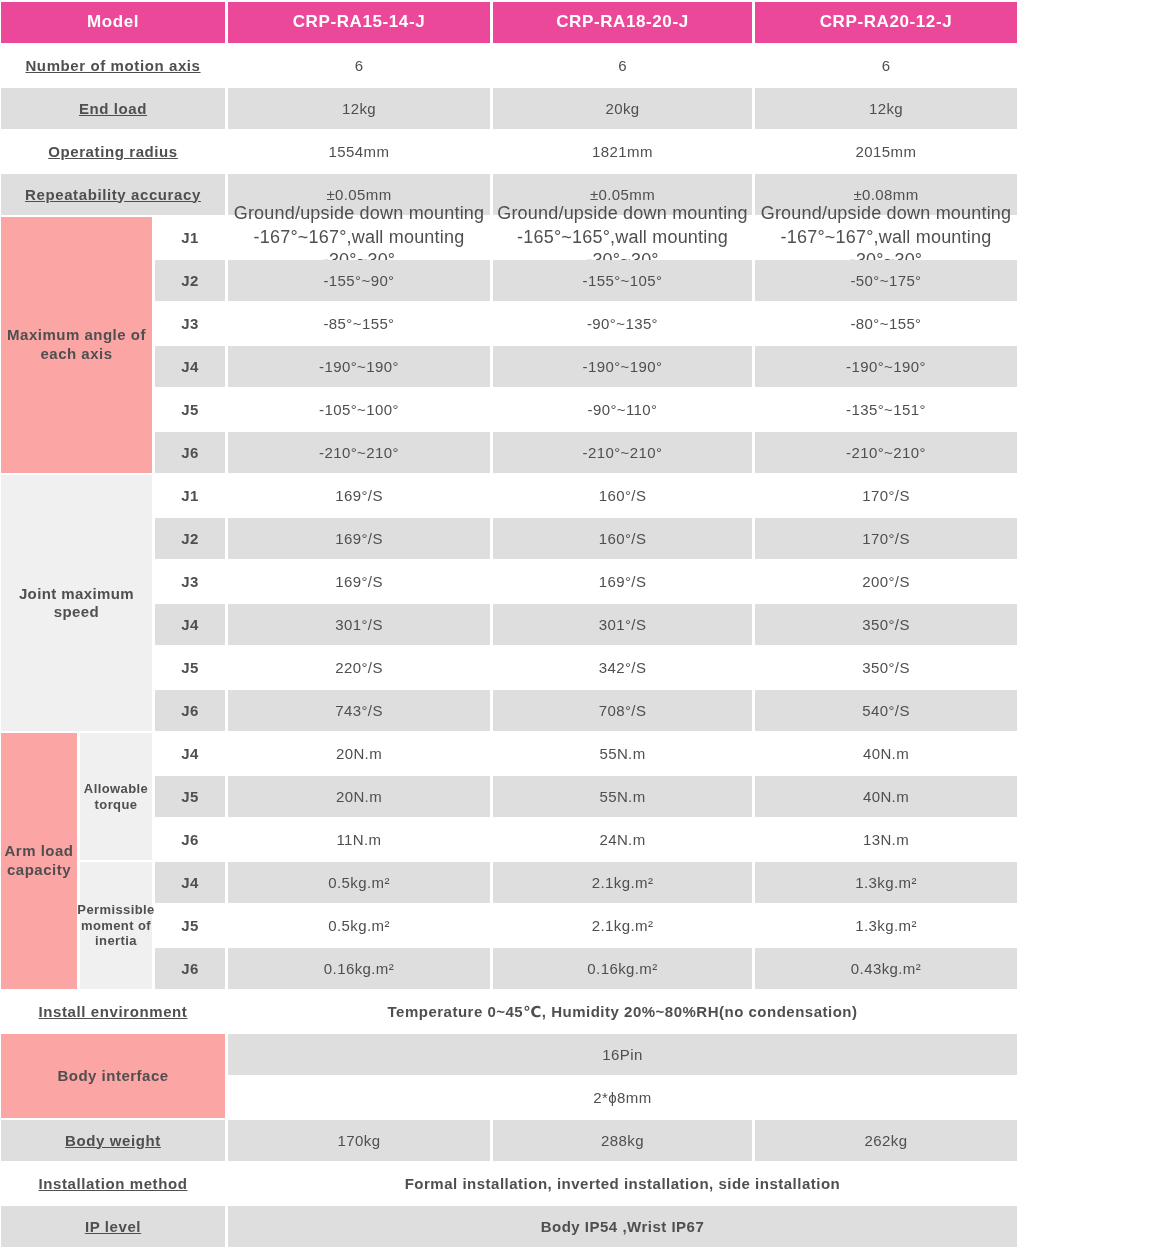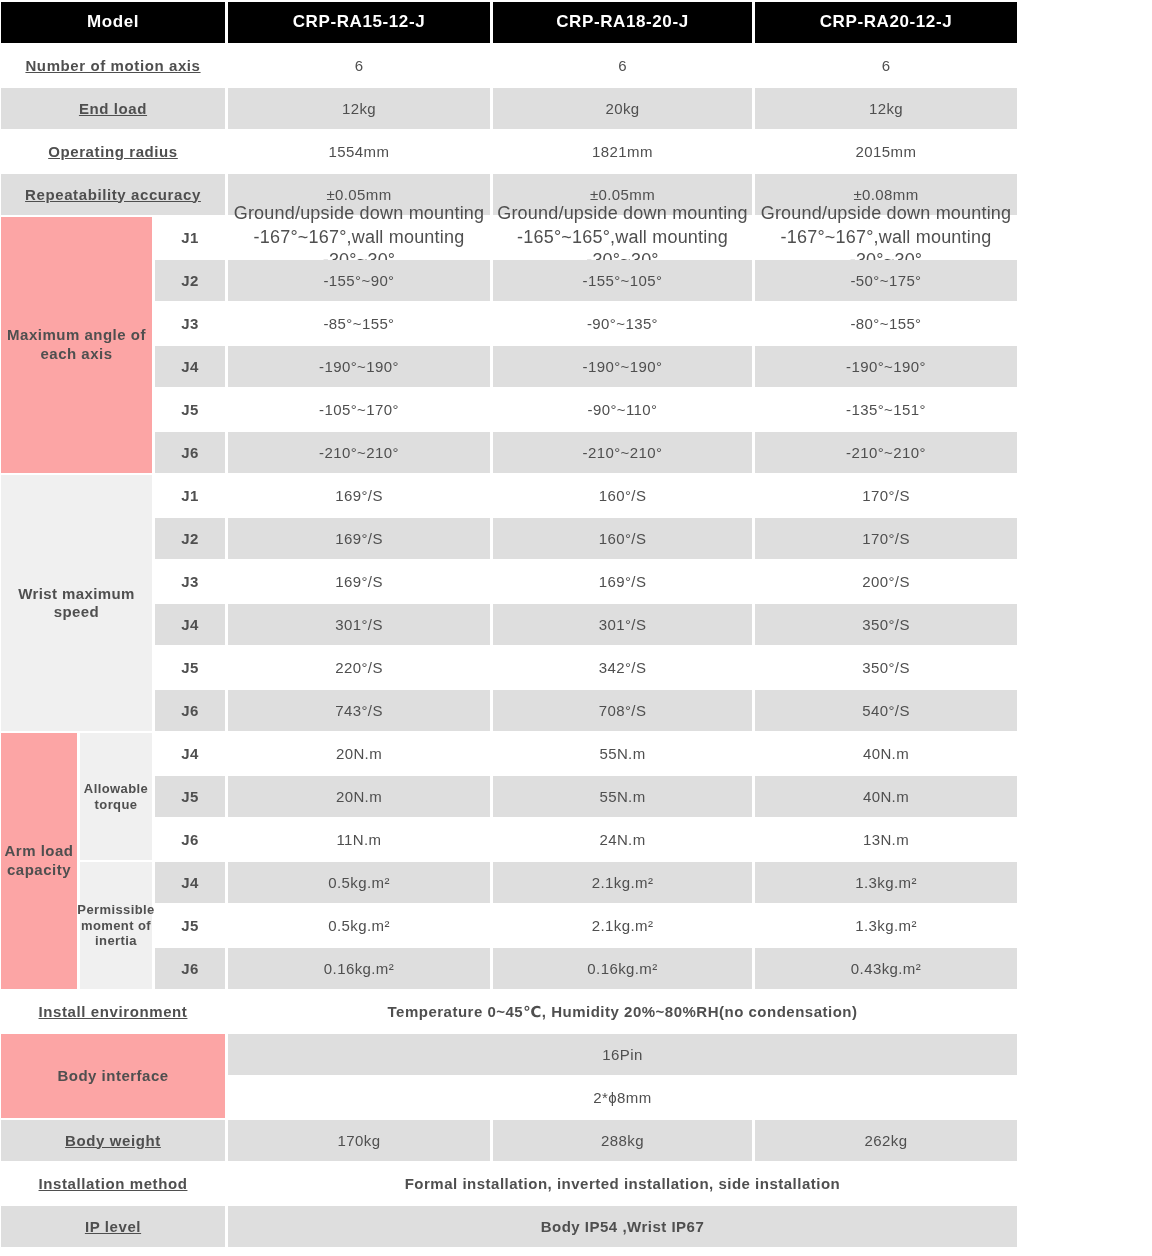--- a/index.html
+++ b/index.html
@@ -13,37 +13,37 @@
     grid-template-columns:76px 72px 70px 262px 259px 262px;
     grid-template-rows:repeat(29,41px);
     gap:2px 3px;
     width:1016px;
     padding:2px 0 0 1px;
   }
   .cell{
     display:flex;align-items:center;justify-content:center;
     text-align:center;font-size:15px;letter-spacing:.4px;line-height:1.2;
   }
-  .hdr{background:#000000;color:#ffffff;font-weight:700;font-size:17px;letter-spacing:.6px;}
+  .hdr{background:#ec4899;color:#ffffff;font-weight:700;font-size:17px;letter-spacing:.6px;}
   .g{background:#dedede;}
   .lbl{font-weight:700;letter-spacing:.6px;text-decoration:underline;}
   .grp-dark{background:#fca5a5;font-weight:700;letter-spacing:.5px;line-height:1.25;}
   .grp-light{background:#f0f0f0;font-weight:700;letter-spacing:.4px;}
   .sub{font-size:13px;line-height:1.2;}
   .jlbl{font-weight:700;}
   .small{font-size:18px;letter-spacing:.2px;line-height:1.3;white-space:pre-line;}
   .strong{font-weight:700;letter-spacing:.5px;}
 </style>
 </head>
 <body>
 
 <div class="spec">
 
   <div class="cell hdr" style="grid-area:1/1/2/4">Model</div>
-  <div class="cell hdr" style="grid-area:1/4/2/5">CRP-RA15-12-J</div>
+  <div class="cell hdr" style="grid-area:1/4/2/5">CRP-RA15-14-J</div>
   <div class="cell hdr" style="grid-area:1/5/2/6">CRP-RA18-20-J</div>
   <div class="cell hdr" style="grid-area:1/6/2/7">CRP-RA20-12-J</div>
 
   <div class="cell lbl" style="grid-area:2/1/3/4">Number of motion axis</div>
   <div class="cell" style="grid-area:2/4/3/5">6</div>
   <div class="cell" style="grid-area:2/5/3/6">6</div>
   <div class="cell" style="grid-area:2/6/3/7">6</div>
 
   <div class="cell lbl g" style="grid-area:3/1/4/4">End load</div>
   <div class="cell g" style="grid-area:3/4/4/5">12kg</div>
@@ -79,30 +79,30 @@
   <div class="cell" style="grid-area:8/4/9/5">-85°~155°</div>
   <div class="cell" style="grid-area:8/5/9/6">-90°~135°</div>
   <div class="cell" style="grid-area:8/6/9/7">-80°~155°</div>
 
   <div class="cell jlbl g" style="grid-area:9/3/10/4">J4</div>
   <div class="cell g" style="grid-area:9/4/10/5">-190°~190°</div>
   <div class="cell g" style="grid-area:9/5/10/6">-190°~190°</div>
   <div class="cell g" style="grid-area:9/6/10/7">-190°~190°</div>
 
   <div class="cell jlbl" style="grid-area:10/3/11/4">J5</div>
-  <div class="cell" style="grid-area:10/4/11/5">-105°~170°</div>
+  <div class="cell" style="grid-area:10/4/11/5">-105°~100°</div>
   <div class="cell" style="grid-area:10/5/11/6">-90°~110°</div>
   <div class="cell" style="grid-area:10/6/11/7">-135°~151°</div>
 
   <div class="cell jlbl g" style="grid-area:11/3/12/4">J6</div>
   <div class="cell g" style="grid-area:11/4/12/5">-210°~210°</div>
   <div class="cell g" style="grid-area:11/5/12/6">-210°~210°</div>
   <div class="cell g" style="grid-area:11/6/12/7">-210°~210°</div>
 
-  <div class="cell grp-light" style="grid-area:12/1/18/3">Wrist maximum speed</div>
+  <div class="cell grp-light" style="grid-area:12/1/18/3">Joint maximum speed</div>
 
   <div class="cell jlbl" style="grid-area:12/3/13/4">J1</div>
   <div class="cell" style="grid-area:12/4/13/5">169°/S</div>
   <div class="cell" style="grid-area:12/5/13/6">160°/S</div>
   <div class="cell" style="grid-area:12/6/13/7">170°/S</div>
 
   <div class="cell jlbl g" style="grid-area:13/3/14/4">J2</div>
   <div class="cell g" style="grid-area:13/4/14/5">169°/S</div>
   <div class="cell g" style="grid-area:13/5/14/6">160°/S</div>
   <div class="cell g" style="grid-area:13/6/14/7">170°/S</div>

